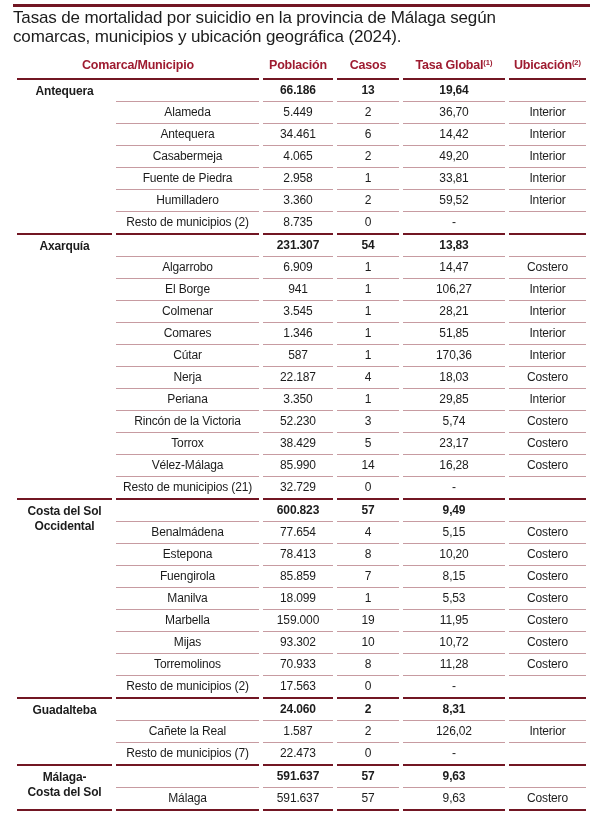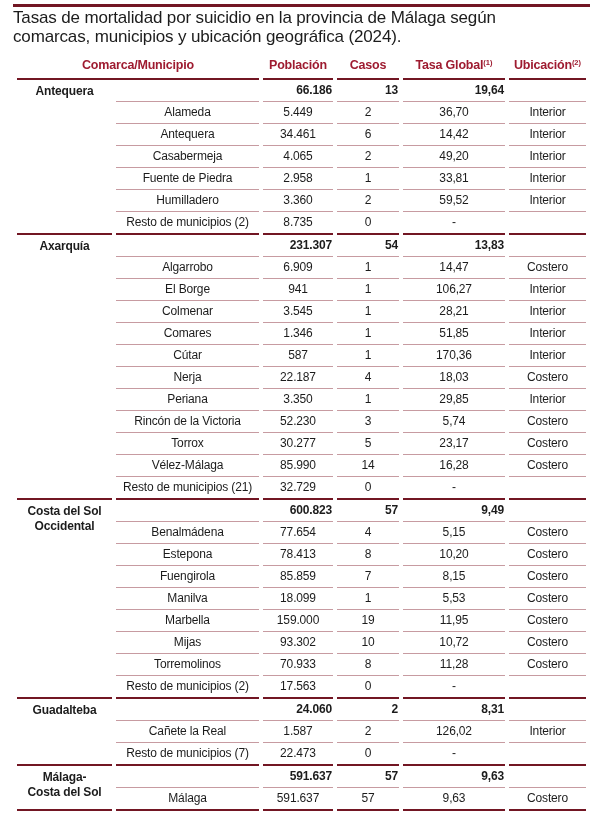--- a/index.html
+++ b/index.html
@@ -41,21 +41,21 @@
     padding:3px 1px 4px 1px;
     overflow:hidden;
   }
   td.comarca{
     font-weight:bold;
     vertical-align:top;
     padding-top:4px;
     white-space:pre-line;
     line-height:1.2;
   }
-  td.total{font-weight:bold;text-align:right;}
+  td.total{font-weight:bold;}
   .thin{border-bottom:1px solid var(--rule_light);}
   .thick{border-bottom:2.5px solid var(--rule_dark);}
   sup{
     font-size:7.5px;
     vertical-align:baseline;
     position:relative;
     top:-4.5px;
     letter-spacing:0;
   }
 </style>
@@ -194,21 +194,21 @@
         </tr>
         <tr>
           <td class="thin">Rincón de la Victoria</td>
           <td class="thin">52.230</td>
           <td class="thin">3</td>
           <td class="thin">5,74</td>
           <td class="thin">Costero</td>
         </tr>
         <tr>
           <td class="thin">Torrox</td>
-          <td class="thin">30.277</td>
+          <td class="thin">38.429</td>
           <td class="thin">5</td>
           <td class="thin">23,17</td>
           <td class="thin">Costero</td>
         </tr>
         <tr>
           <td class="thin">Vélez-Málaga</td>
           <td class="thin">85.990</td>
           <td class="thin">14</td>
           <td class="thin">16,28</td>
           <td class="thin">Costero</td>

